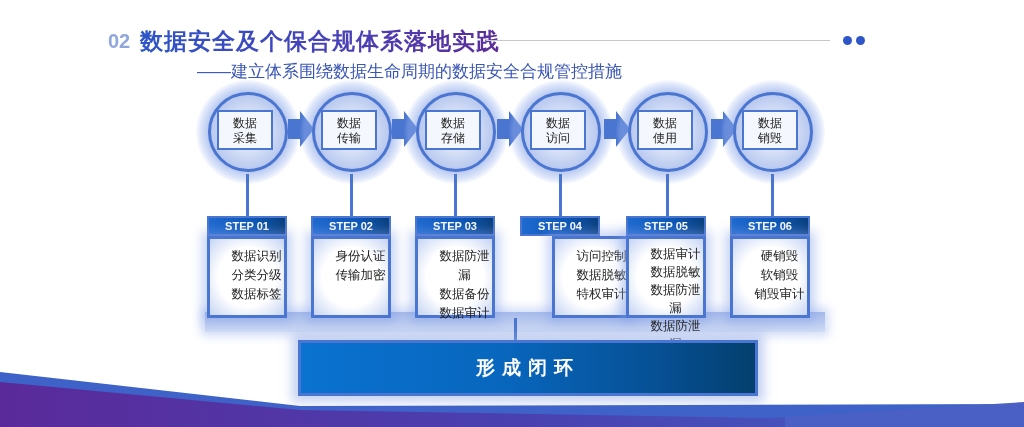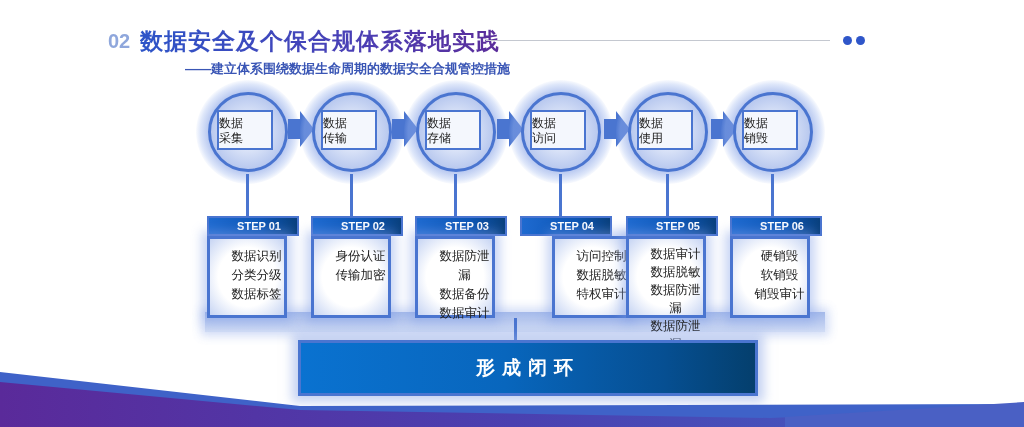--- a/index.html
+++ b/index.html
@@ -2,35 +2,35 @@
 <html><head>
 <meta charset="utf-8">
 <style>
   html, body { margin:0; padding:0; }
   body { width:1024px; height:427px; position:relative; overflow:hidden; background:#ffffff; font-family:"Liberation Sans","DejaVu Sans",sans-serif; }
   .header-num { position:absolute; left:108px; top:30px; font-size:20px; font-weight:bold; color:#8fa7dc; }
   .header-title { position:absolute; left:140px; top:26px; font-size:23px; font-weight:bold; letter-spacing:1px;
     background:linear-gradient(90deg,#2d55c8 0%,#4a3fb5 60%,#5b2d9a 100%); -webkit-background-clip:text; background-clip:text; color:transparent; }
   .header-line { position:absolute; left:486px; top:40px; width:344px; height:1px; background:#c4c8d0; }
   .dot { position:absolute; top:36px; width:9px; height:9px; border-radius:50%; background:#2f56c9; }
-  .subtitle { position:absolute; left:185px; top:60px; font-size:13px; font-weight:bold; color:#3a56b5; }
+  .subtitle { position:absolute; left:197px; top:60px; font-size:17px; font-weight:normal; color:#3a56b5; }
   .circle-wrap { position:absolute; top:88px; width:88px; height:88px; }
   .circle-glow { position:absolute; left:-8px; top:-8px; width:104px; height:104px; border-radius:50%;
     background:radial-gradient(circle, rgba(120,150,225,0.75) 45%, rgba(160,185,240,0.35) 65%, rgba(255,255,255,0) 72%); }
   .circle { position:absolute; left:4px; top:4px; width:74px; height:74px; border-radius:50%; border:3px solid #4a75d0;
     background:radial-gradient(circle, #e8eefb 20%, #b9c9ef 70%); }
   .circle-box { position:absolute; left:13px; top:22px; width:56px; height:40px; border:2px solid #4a75d0; background:#f4f7fd;
-    font-family:"DejaVu Serif","Liberation Serif",serif; font-size:12px; line-height:15px; color:#222; padding-top:4px; box-sizing:border-box; }
+    font-family:"DejaVu Serif","Liberation Serif",serif; font-size:12px; line-height:15px; color:#222; text-align:center; padding-top:4px; box-sizing:border-box; }
   .stem { position:absolute; width:3px; background:#4a75d0; top:174px; height:42px; }
   .arrow { position:absolute; top:113px; width:0; height:0; }
   .arrow .shaft { position:absolute; left:0; top:6px; width:12px; height:20px; background:#4a75d0; }
   .arrow .head { position:absolute; left:12px; top:-2px; width:0; height:0; border-top:18px solid transparent; border-bottom:18px solid transparent; border-left:14px solid #4a75d0; }
 
   .step-label { position:absolute; top:216px; width:76px; height:16px; line-height:16px; text-align:center; font-size:11px; font-weight:bold; color:#fff;
-    background:linear-gradient(90deg,#1e6ad0 0%,#0d56b5 60%,#09407d 100%); border:2px solid #4a75d0;padding-left:12px; }
+    background:linear-gradient(90deg,#1e6ad0 0%,#0d56b5 60%,#09407d 100%); border:2px solid #4a75d0; }
   .step-box { position:absolute; top:236px; width:80px; height:82px; border:3px solid #4a75d0; box-sizing:border-box;
     background:radial-gradient(ellipse at center, #ffffff 55%, #c6d4f3 100%); box-shadow:0 0 10px 5px rgba(130,160,230,0.45);
     text-align:center; padding-top:8px; font-size:12.5px; line-height:19px; color:#222;padding-left:19px; }
   .band { position:absolute; left:205px; top:312px; width:620px; height:20px; background:linear-gradient(180deg,#8fa9e6,#c6d4f3); opacity:0.8; box-shadow:0 0 10px 4px rgba(130,160,230,0.45); }
   .conn { position:absolute; left:514px; top:318px; width:3px; height:24px; background:#4a75d0; }
 
   .closed-loop { position:absolute; left:298px; top:340px; width:460px; height:56px; box-sizing:border-box; border:3px solid #4a75d0;
     background:linear-gradient(90deg,#0a72d0 0%,#0866bd 45%,#064f92 80%,#043f6d 100%);
     box-shadow:0 0 10px 6px rgba(140,165,230,0.5);
     color:#fff; font-weight:bold; font-size:19px; letter-spacing:7px; text-align:center; line-height:50px; }

